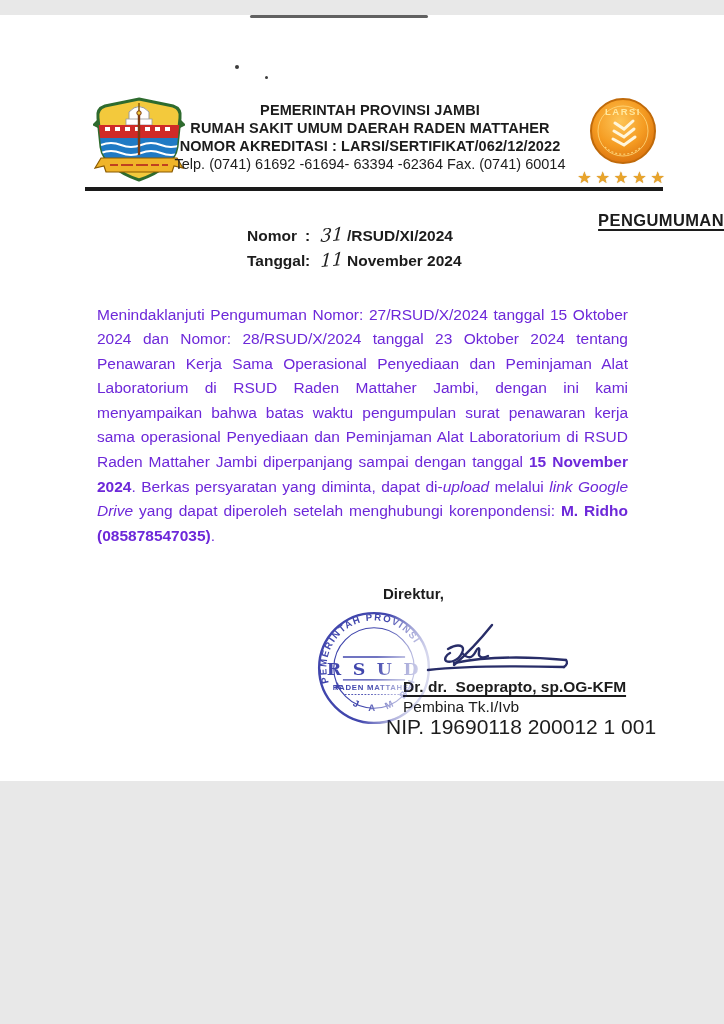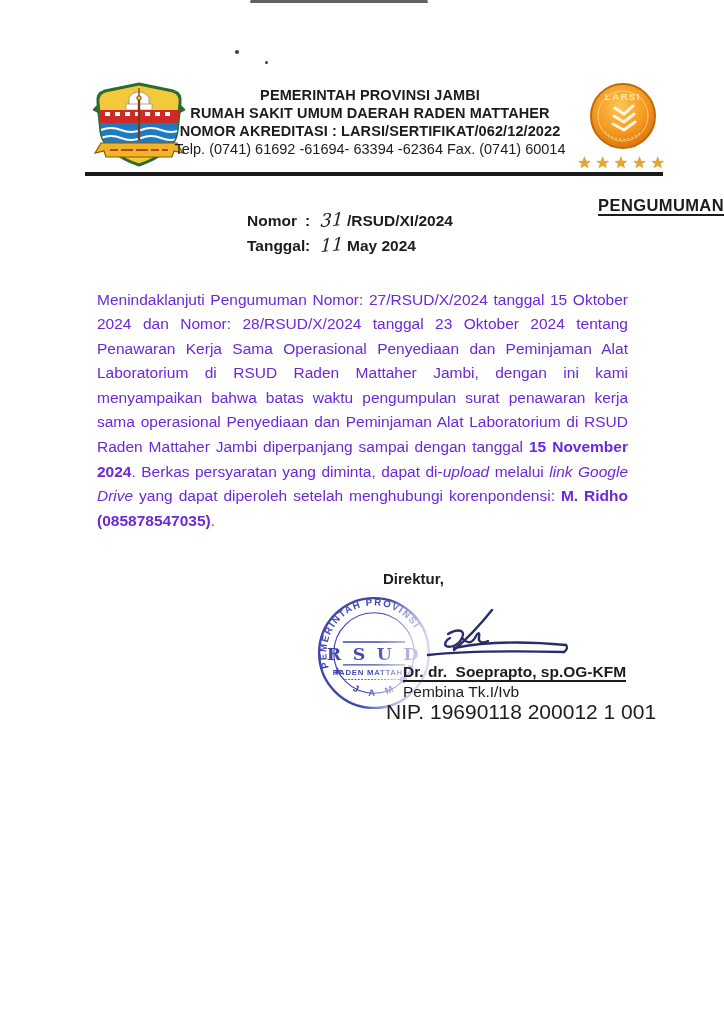--- a/index.html
+++ b/index.html
@@ -1,19 +1,19 @@
 <!DOCTYPE html>
 <html><head>
 <meta charset="utf-8">
 <style>
   html,body{margin:0;padding:0;background:#e8e8e8;}
   .page{
-    position:relative;width:724px;height:1024px;background:#ffffff;
+    position:relative;width:724px;height:766px;background:#ffffff;
     font-family:"Liberation Sans",sans-serif;color:#1c1c1c;overflow:hidden;
-    margin:0 auto;
+    margin:15px auto;
     text-decoration:underline;
   }
   
   .scan-bar{position:absolute;left:250px;top:0;width:178px;height:3px;background:#3a3a3a;border-radius:2px;opacity:.8;}
   .scan-dot{position:absolute;background:#3c3c3c;border-radius:50%;}
   .dot1{left:235px;top:50px;width:4px;height:4px;}
   .dot2{left:265px;top:61px;width:3px;height:3px;}
 
   
   .letterhead{position:absolute;left:85px;top:80px;width:578px;height:92px;}
@@ -142,21 +142,21 @@
   </header>
 
   <div class="head-rule"></div>
 
   <h1 class="doc-title">PENGUMUMAN</h1>
 
   <div class="meta-row n">
     <span class="meta-label">Nomor</span><span class="meta-colon">:</span><span class="handwritten">31</span><span class="meta-value">/RSUD/XI/2024</span>
   </div>
   <div class="meta-row t">
-    <span class="meta-label">Tanggal</span><span class="meta-colon">:</span><span class="handwritten">11</span><span class="meta-value">May 2024</span>
+    <span class="meta-label">Tanggal</span><span class="meta-colon">:</span><span class="handwritten">11</span><span class="meta-value">November 2024</span>
   </div>
 
   <p class="body-par"><span>Menindaklanjuti Pengumuman Nomor: 27/RSUD/X/2024 tanggal 15 Oktober 2024 dan Nomor: 28/RSUD/X/2024 tanggal 23 Oktober 2024 tentang Penawaran Kerja Sama Operasional Penyediaan dan Peminjaman Alat Laboratorium di RSUD Raden Mattaher Jambi, dengan ini kami menyampaikan bahwa batas waktu pengumpulan surat penawaran kerja sama operasional Penyediaan dan Peminjaman Alat Laboratorium di RSUD Raden Mattaher Jambi diperpanjang sampai dengan tanggal </span><span class="b">15 November 2024</span><span>. Berkas persyaratan yang diminta, dapat di-</span><span class="i">upload</span><span> melalui </span><span class="i">link Google Drive</span><span> yang dapat diperoleh setelah menghubungi korenpondensi: </span><span class="b">M. Ridho (085878547035)</span><span>.</span></p>
 
   <div class="sig-role">Direktur,</div>
 
   <div class="stamp-wrap">
     <svg width="128" height="128" viewBox="0 0 140 140">
       <g stroke="#3137a6" fill="#3137a6" opacity="0.92" font-family="Liberation Sans, sans-serif">
         <circle cx="70" cy="70" r="60" fill="none" stroke-width="2.6"></circle>

